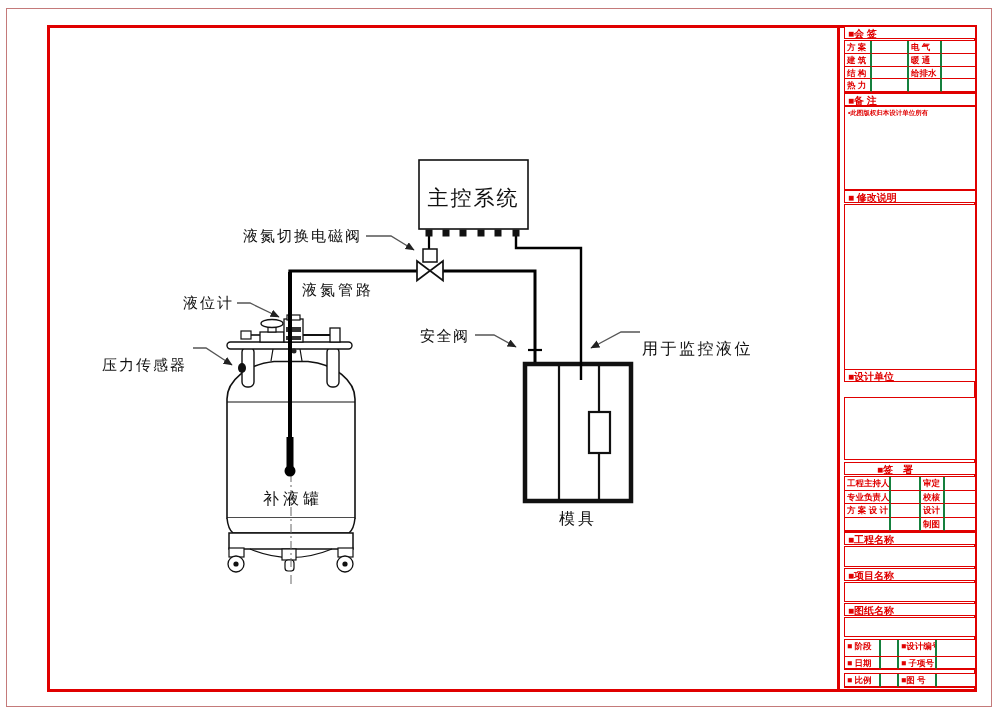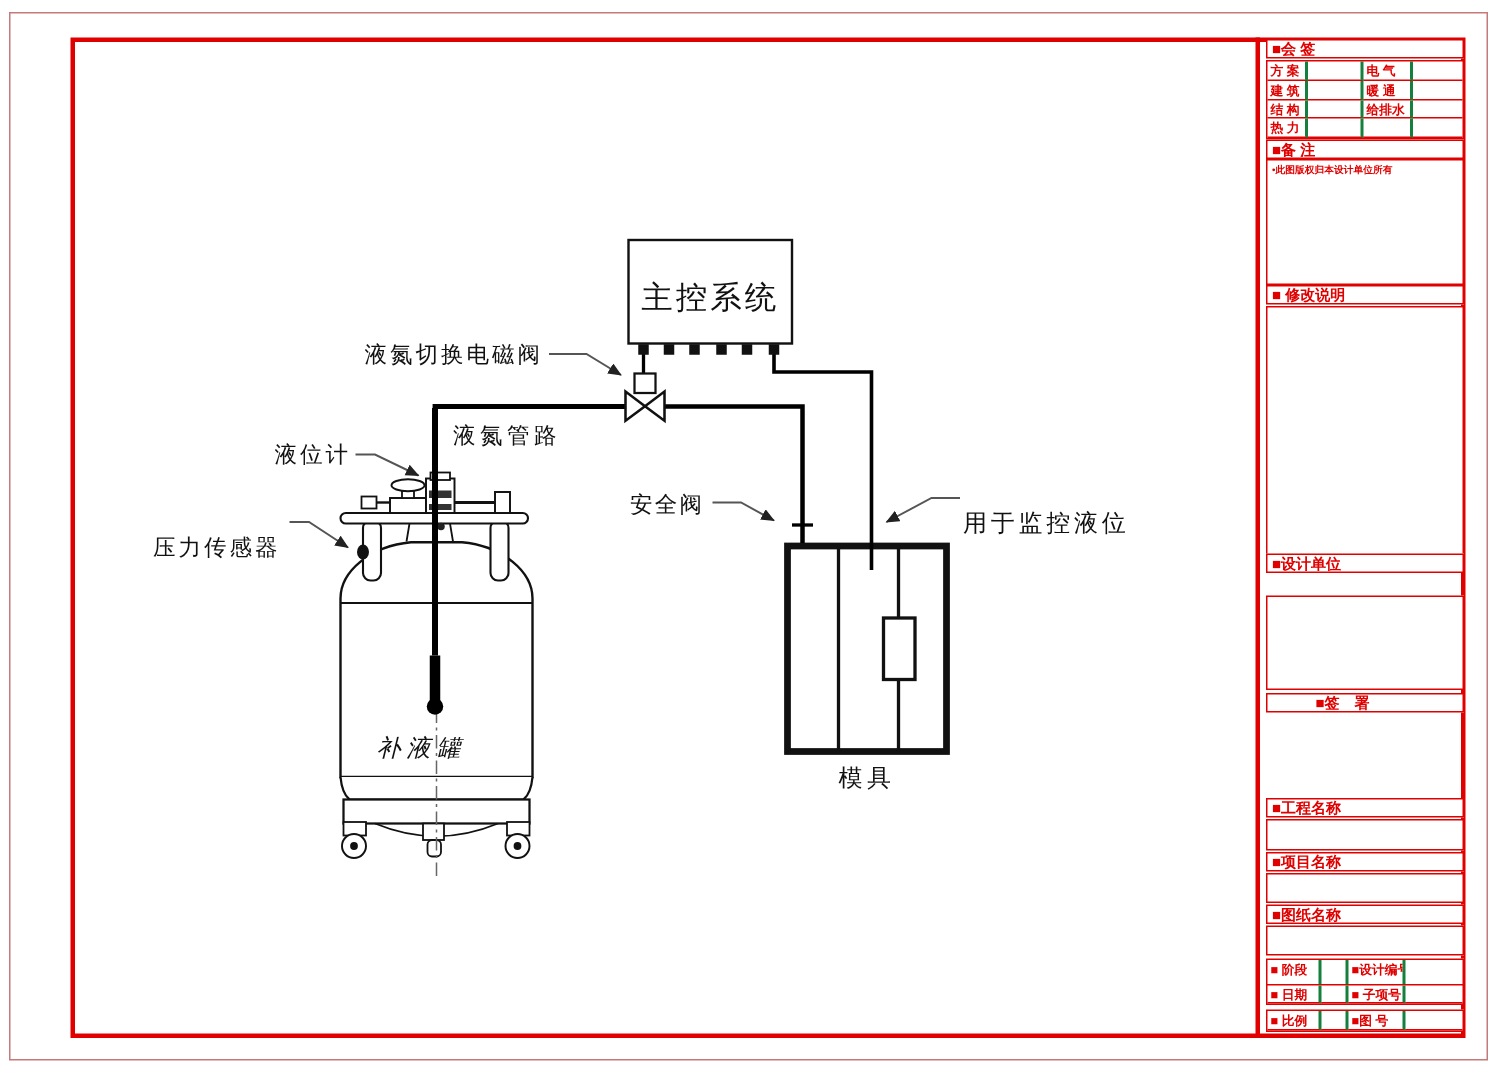--- a/index.html
+++ b/index.html
@@ -121,21 +121,21 @@
     </g>
   </svg>
 
   <div class="dlabel" style="left:419px;top:184px;width:109px;text-align:center;font-size:21px;">主控系统</div>
   <div class="dlabel" style="left:243px;top:227px;">液氮切换电磁阀</div>
   <div class="dlabel" style="left:302px;top:281px;letter-spacing:3px;">液氮管路</div>
   <div class="dlabel" style="left:183px;top:294px;">液位计</div>
   <div class="dlabel" style="left:102px;top:356px;">压力传感器</div>
   <div class="dlabel" style="left:420px;top:327px;letter-spacing:1.5px;">安全阀</div>
   <div class="dlabel" style="left:642px;top:339px;font-size:16px;letter-spacing:2.5px;">用于监控液位</div>
-  <div class="dlabel" style="left:251px;top:489px;width:84px;text-align:left;font-size:16px;letter-spacing:4px;font-style:italic;">补液罐</div>
+  <div class="dlabel" style="left:251px;top:489px;width:84px;text-align:center;font-size:16px;letter-spacing:4px;">补液罐</div>
   <div class="dlabel" style="left:523px;top:509px;width:110px;text-align:center;font-size:16px;letter-spacing:3px;">模具</div>
 
   <div id="tb">
 
     <div class="tbbox tbh" style="top:1px;height:13px;">■会 签</div>
 
     <div class="tbbox tgrid" style="top:15px;height:53px;grid-template-columns:27px 37px 33px 1fr;grid-auto-rows:1fr;">
       <div class="tcell">方 案</div>
       <div class="tcell"></div>
       <div class="tcell">电 气</div>
@@ -160,20 +160,38 @@
     </div>
 
     <div class="tbbox tbh" style="top:165px;height:13px;">■ 修改说明</div>
     <div class="tbbox" style="top:179px;height:178px;"></div>
 
     <div class="tbbox tbh" style="top:344px;height:13px;">■设计单位</div>
     <div class="tbbox" style="top:372px;height:63px;"></div>
 
     <div class="tbbox tbh" style="top:437px;height:13px;padding-left:32px;">■签　署</div>
 
+    <div class="tbbox tgrid" style="top:451px;height:56px;grid-template-columns:46px 30px 24px 1fr;grid-auto-rows:1fr;">
+      <div class="tcell">工程主持人</div>
+      <div class="tcell"></div>
+      <div class="tcell">审定</div>
+      <div class="tcell"></div>
+      <div class="tcell">专业负责人</div>
+      <div class="tcell"></div>
+      <div class="tcell">校核</div>
+      <div class="tcell"></div>
+      <div class="tcell">方 案 设 计</div>
+      <div class="tcell"></div>
+      <div class="tcell">设计</div>
+      <div class="tcell"></div>
+      <div class="tcell"></div>
+      <div class="tcell"></div>
+      <div class="tcell">制图</div>
+      <div class="tcell"></div>
+    </div>
 
     <div class="tbbox tbh" style="top:507px;height:13px;">■工程名称</div>
     <div class="tbbox" style="top:521px;height:21px;"></div>
 
     <div class="tbbox tbh" style="top:543px;height:13px;">■项目名称</div>
     <div class="tbbox" style="top:557px;height:20px;"></div>
 
     <div class="tbbox tbh" style="top:578px;height:13px;">■图纸名称</div>
     <div class="tbbox" style="top:592px;height:20px;"></div>
 

